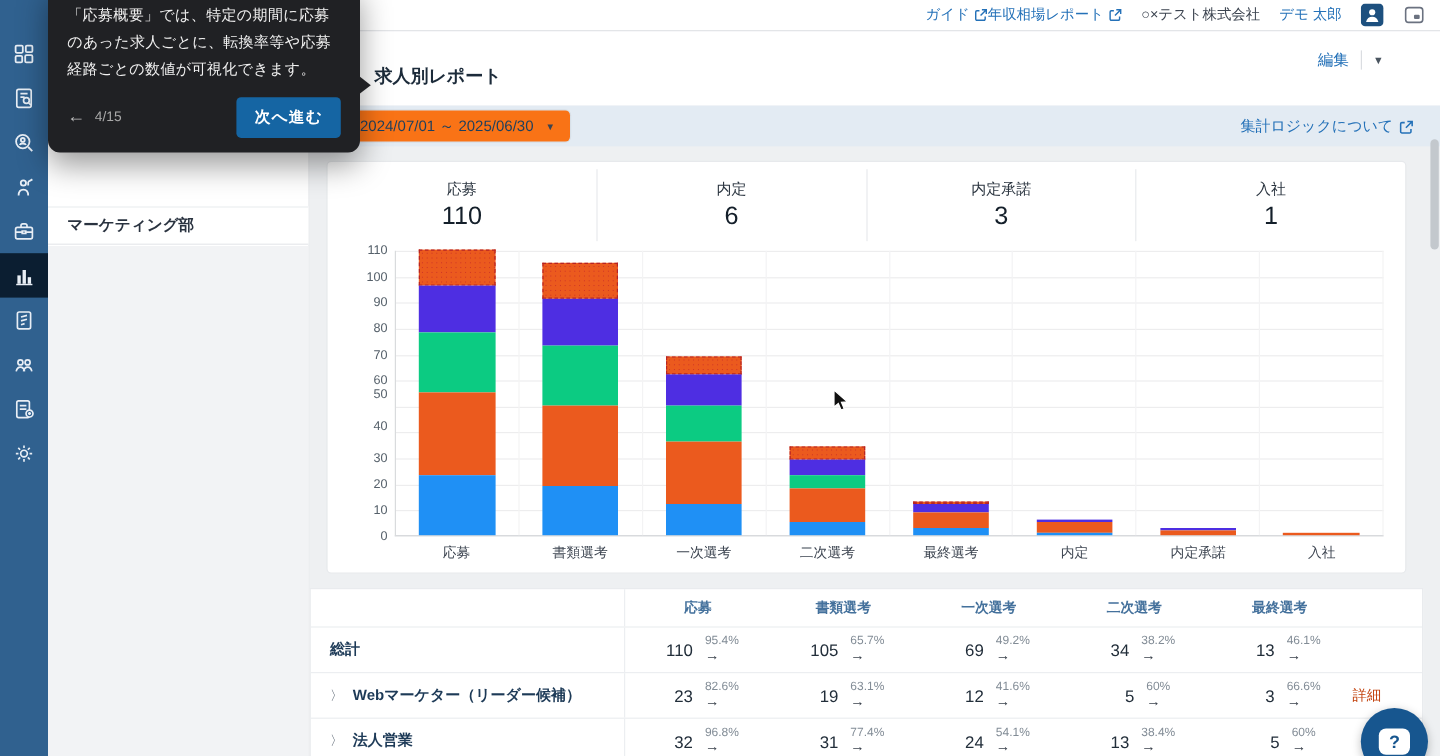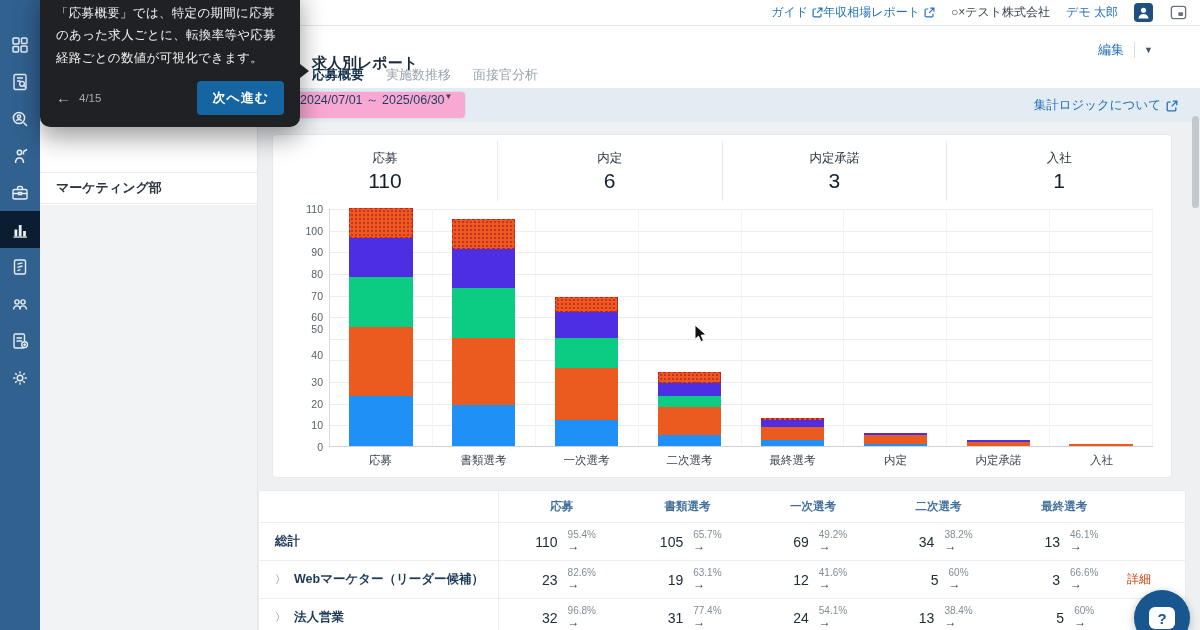--- a/index.html
+++ b/index.html
@@ -33,21 +33,21 @@
   .edit-ctl { position:absolute; right:38px; top:12px; display:flex; align-items:center; font-size:13px; color:#2471b8; }
   .edit-label { cursor:pointer; padding:3px 10px; }
   .edit-sep { width:1px; height:16px; background:#dadde1; }
   .edit-caret { cursor:pointer; padding:3px 9px; color:#4a5560; font-size:9px; }
   .tabs-row { position:absolute; left:54px; top:40px; display:flex; gap:22px; font-size:13px; }
   .tab { color:#9aa3ad; padding-bottom:6px; cursor:pointer; }
   .tab.active { color:#16324e; font-weight:bold; border-bottom:3px solid #234a70; }
 
   
   .band { position:absolute; left:258px; top:88px; width:942px; height:34px; background:#e3ebf3; z-index:1; }
-  .date-pill { position:absolute; left:30px; top:4px; height:26px; background:#f9a8d4; border-radius:4px; display:flex; padding:0 12px; font-size:12.5px; color:#1c3f5f; cursor:pointer; box-shadow:0 0 0 1px #d8e0e8; }
+  .date-pill { position:absolute; left:30px; top:4px; height:26px; background:#f97316; border-radius:4px; display:flex; align-items:center; gap:10px; padding:0 12px; font-size:12.5px; color:#1c3f5f; cursor:pointer; box-shadow:0 0 0 1px #d8e0e8; }
   .date-caret { font-size:8px; color:#3c4450; }
   .logic-link { position:absolute; right:22px; top:9px; font-size:12.5px; color:#2471b8; display:inline-flex; align-items:center; gap:5px; cursor:pointer; }
   .logic-link svg { width:12px; height:12px; }
 
   
   .chart-card { position:absolute; left:272px; top:134px; width:900px; height:344px; background:#fff; border:1px solid #e7e9ec; border-radius:4px; z-index:1; }
   .kpi-row { display:flex; height:60px; margin-top:6px; }
   .kpi { flex:1; display:flex; flex-direction:column; align-items:center; justify-content:center; gap:2px; border-right:1px solid #e8eaed; }
   .kpi:last-child { border-right:none; }
   .kpi-label { font-size:12.5px; color:#2b3540; }
@@ -62,21 +62,21 @@
   .bar { position:absolute; bottom:0; left:19%; width:62%; display:flex; flex-direction:column-reverse; }
   .seg { width:100%; }
   .seg.dotted { background-image:radial-gradient(rgba(198,40,40,.85) 26%, rgba(0,0,0,0) 27%); background-size:4px 4px; border:1px dashed #b72424; }
   .x-labels { position:absolute; left:42px; right:0; top:244px; display:flex; }
   .x-label { flex:1; text-align:center; font-size:11.5px; color:#3c4450; }
 
   
   .table-card { position:absolute; left:258px; top:490px; width:928px; height:160px; background:#fff; border:1px solid #e9ebee; border-bottom:none; z-index:1; }
   .t-head { display:flex; height:32px; align-items:center; border-bottom:1px solid #eceef1; }
   .t-row { display:flex; height:38px; align-items:center; border-bottom:1px solid #eceef1; }
-  .t-label-col { width:240px; padding-left:16px; display:flex; align-items:center; gap:8px; align-self:stretch; border-right:1px solid #eceef1; }
+  .t-label-col { width:262px; padding-left:16px; display:flex; align-items:center; gap:8px; align-self:stretch; border-right:1px solid #eceef1; }
   .t-row .t-label-col { cursor:default; }
   .row-chevron { color:#5a6572; font-size:11px; }
   .row-label { font-size:12.5px; font-weight:bold; color:#1d3a57; }
   .t-cell { flex:1; display:flex; align-items:center; justify-content:center; gap:10px; }
   .t-cell-num { font-size:14px; color:#222e3a; min-width:30px; text-align:right; }
   .pct-block { display:flex; flex-direction:column; align-items:flex-start; line-height:1.05; }
   .pct { font-size:10px; color:#828c96; }
   .arr { font-size:12px; color:#39414b; margin-top:-1px; }
   .t-head .t-cell { font-size:11.5px; color:#44719c; font-weight:bold; }
   .t-detail-col { width:58px; font-size:12px; text-align:left; }
@@ -238,25 +238,20 @@
   <div class="nav-rest"></div>
 </aside>
 
 <section class="main-head">
   <h1 class="report-title">求人別レポート</h1>
   <div class="edit-ctl">
     <span class="edit-label">編集</span>
     <span class="edit-sep"></span>
     <span class="edit-caret">▼</span>
   </div>
-  <div class="tabs-row" id="tabs-row">
-      <span class="tab active">応募概要</span>
-      <span class="tab">実施数推移</span>
-      <span class="tab">面接官分析</span>
-    </div>
 </section>
 
 <section class="band">
   <div class="date-pill">
     <span>2024/07/01 ～ 2025/06/30</span>
     <span class="date-caret">▼</span>
   </div>
   <span class="logic-link">
     <span>集計ロジックについて</span>
     <svg viewBox="0 0 12 12" fill="none" stroke="#2471b8" stroke-width="1.3">

